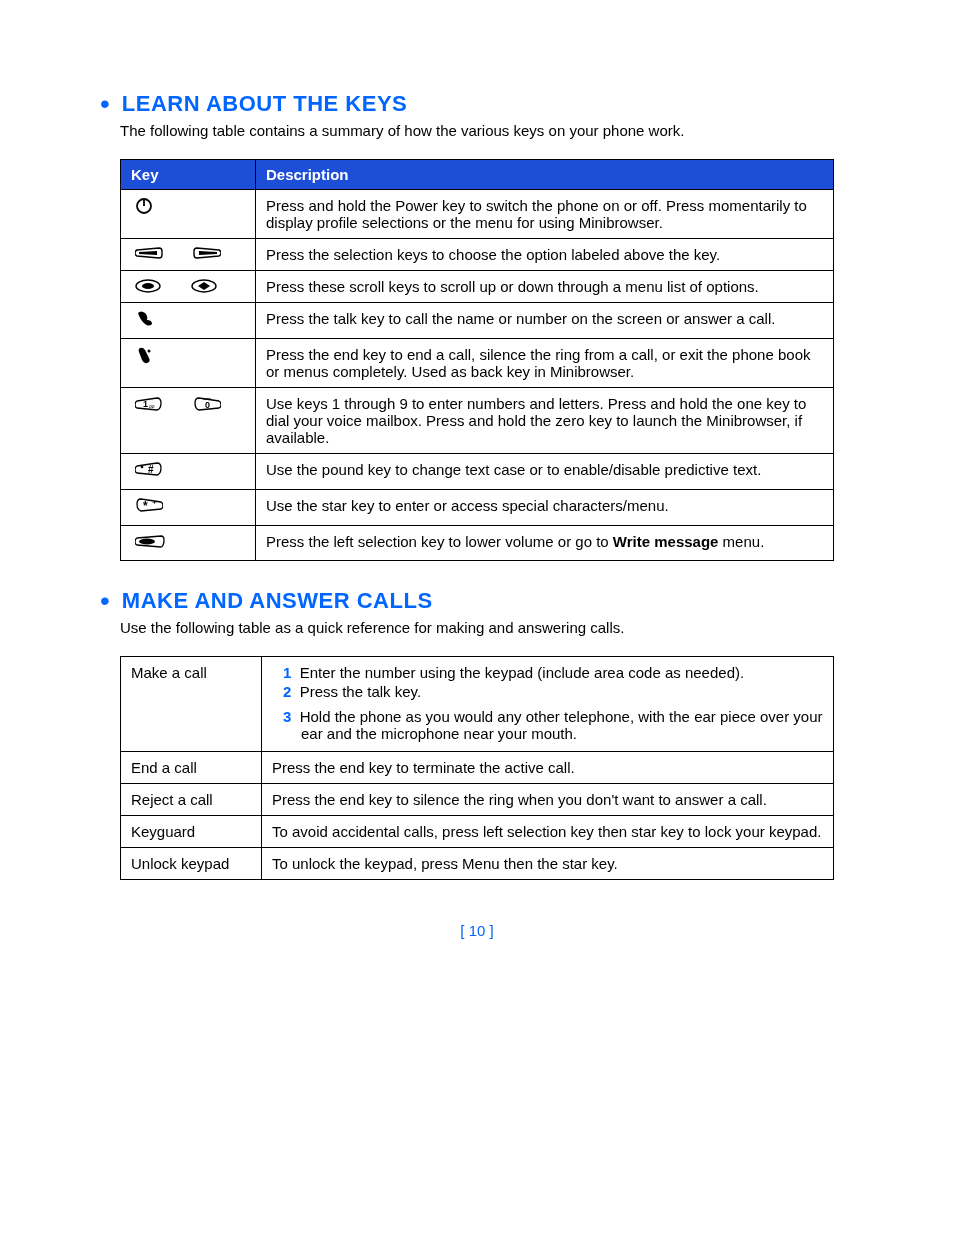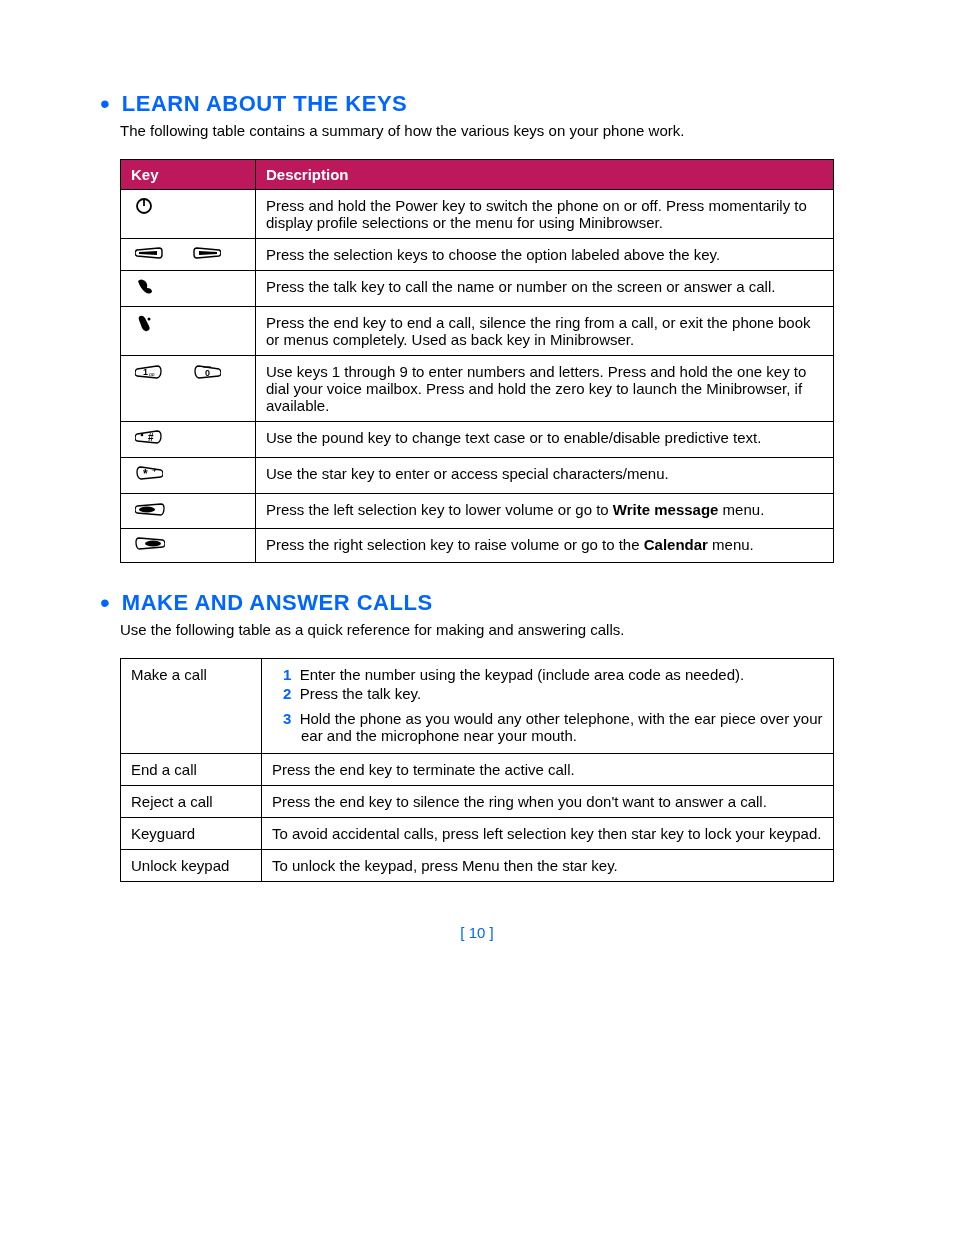--- a/index.html
+++ b/index.html
@@ -36,21 +36,21 @@
     font-size: 15px;
     color: #000;
     margin: 4px 0 20px 0;
   }
   table {
     border-collapse: collapse;
     width: 100%;
     margin-bottom: 26px;
   }
   th {
-    background: #be185d;
+    background: #1d4ed8;
     color: #fff;
     text-align: left;
     padding: 6px 10px;
     font-size: 15px;
     font-weight: bold;
     border: 1px solid #000;
   }
   td {
     border: 1px solid #000;
     padding: 7px 10px;
@@ -133,20 +133,35 @@
               </svg>
           <svg width="28" height="16" viewBox="0 0 28 16">
                 <path d="M26 4 L4 2 Q1 2 1 5 L1 9 Q1 12 4 12 L26 10 Q28 9 28 7 Q28 5 26 4 Z" fill="none" stroke="#000" stroke-width="1.4"></path>
                 <path d="M24 6 L6 5 L6 9 L24 8 Z" fill="#000"></path>
               </svg>
         </span>
       </td>
       <td>Press the selection keys to choose the option labeled above the key.</td>
     </tr>
 
+    <tr>
+      <td class="key-cell">
+        <span class="icon-pair">
+          <svg width="26" height="16" viewBox="0 0 26 16">
+                <ellipse cx="13" cy="8" rx="12" ry="6" fill="none" stroke="#000" stroke-width="1.4"></ellipse>
+                <ellipse cx="13" cy="8" rx="6" ry="3" fill="#000"></ellipse>
+              </svg>
+          <svg width="26" height="16" viewBox="0 0 26 16">
+                <ellipse cx="13" cy="8" rx="12" ry="6" fill="none" stroke="#000" stroke-width="1.4"></ellipse>
+                <path d="M7 8 L13 4 L19 8 L13 12 Z" fill="#000"></path>
+              </svg>
+        </span>
+      </td>
+      <td>Press these scroll keys to scroll up or down through a menu list of options.</td>
+    </tr>
 
     <tr>
       <td class="key-cell">
         <span class="icon">
           <svg width="20" height="18" viewBox="0 0 20 18">
                 <path d="M3 3 Q6 0 10 3 Q13 6 12 10 Q17 10 17 14 Q14 17 10 14 Q5 10 3 3 Z" fill="#000"></path>
               </svg>
         </span>
       </td>
       <td>Press the talk key to call the name or number on the screen or answer a call.</td>
@@ -213,31 +228,20 @@
         <span class="icon">
           <svg width="30" height="16" viewBox="0 0 30 16">
                 <path d="M2 4 L26 2 Q29 2 29 6 Q29 12 26 13 L2 11 Q0 10 0 8 Q0 5 2 4 Z" fill="none" stroke="#000" stroke-width="1.3"></path>
                 <ellipse cx="12" cy="7.5" rx="8" ry="3" fill="#000"></ellipse>
               </svg>
         </span>
       </td>
       <td><span>Press the left selection key to lower volume or go to </span><b>Write message</b><span> menu.</span></td>
     </tr>
 
-    <tr>
-      <td class="key-cell">
-        <span class="icon">
-          <svg width="30" height="16" viewBox="0 0 30 16">
-                <path d="M28 4 L4 2 Q1 2 1 6 Q1 12 4 13 L28 11 Q30 10 30 8 Q30 5 28 4 Z" fill="none" stroke="#000" stroke-width="1.3"></path>
-                <ellipse cx="18" cy="7.5" rx="8" ry="3" fill="#000"></ellipse>
-              </svg>
-        </span>
-      </td>
-      <td><span>Press the right selection key to raise volume or go to the </span><b>Calendar</b><span> menu.</span></td>
-    </tr>
   </tbody>
     </table>
 
   <div class="section-header">
     <span class="bullet">•</span>
     <span class="section-title">MAKE AND ANSWER CALLS</span>
   </div>
   <p class="intro-text">Use the following table as a quick reference for making and answering calls.</p>
 
   <table>

